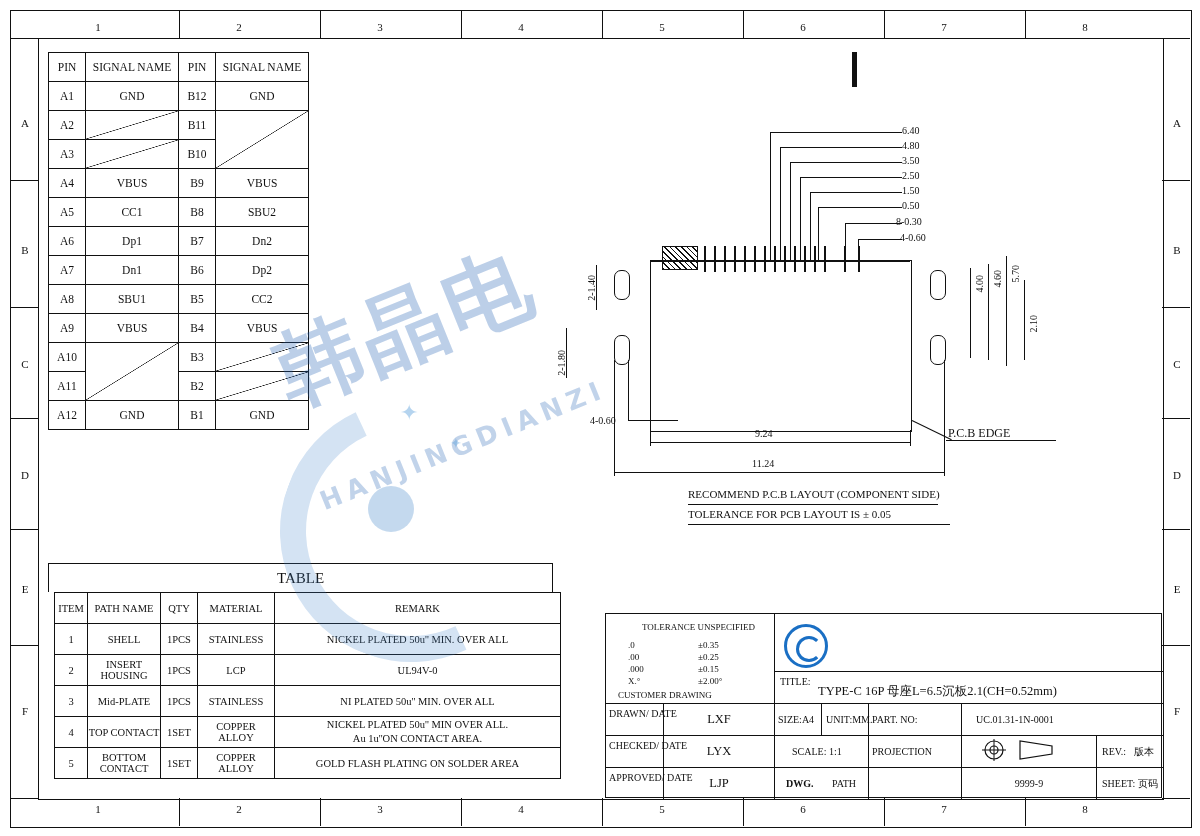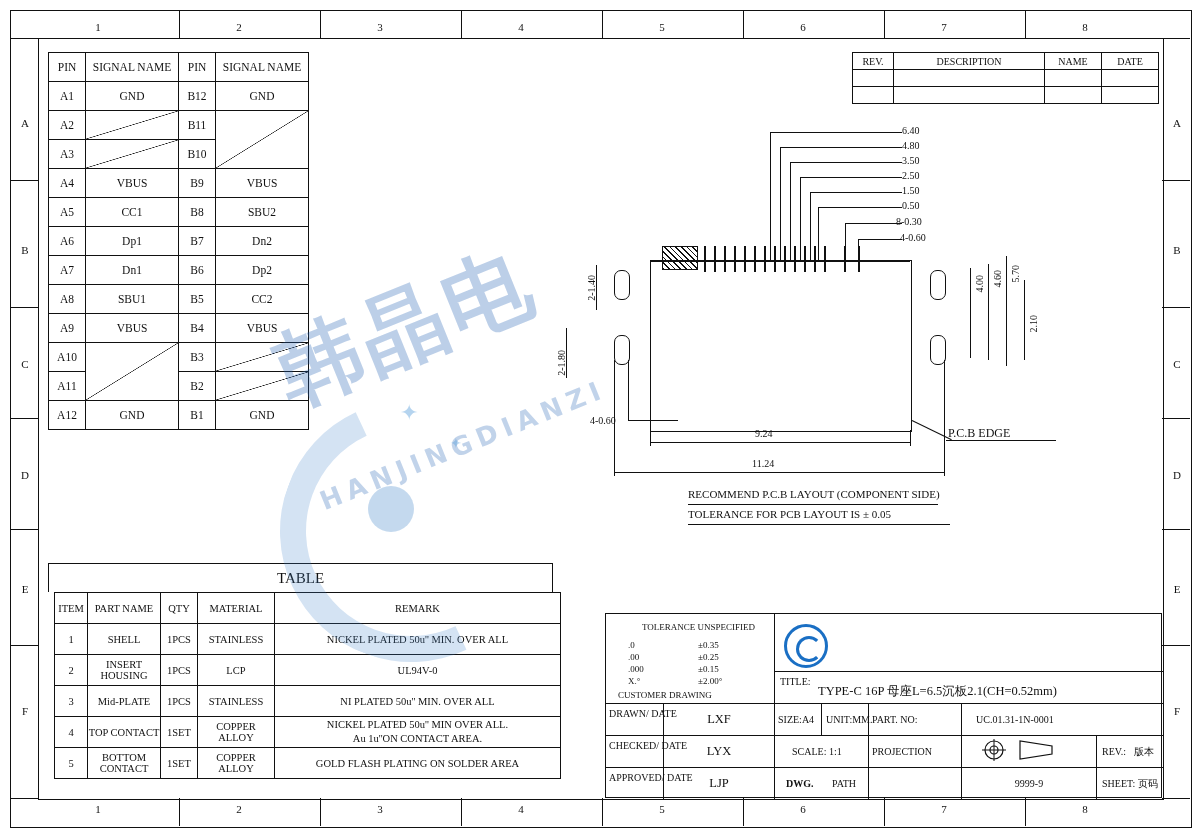--- a/index.html
+++ b/index.html
@@ -240,21 +240,21 @@
     </tr>
   </tbody>
     </table>
 
   <div id="mat-wrap">
     <div id="mat-title">TABLE</div>
     <table class="grid" id="mat-table" style="position:relative;margin-left:6px;">
       <tbody>
           <tr>
         <td class="m-item">ITEM</td>
-        <td class="m-name">PART NAME</td>
+        <td class="m-name">PATH NAME</td>
         <td class="m-qty">QTY</td>
         <td class="m-mat">MATERIAL</td>
         <td class="m-rem" style="text-align:center">REMARK</td>
       </tr>
       <tr>
         <td>1</td>
         <td>SHELL</td>
         <td>1PCS</td>
         <td>STAINLESS</td>
         <td class="m-rem">NICKEL PLATED 50u'' MIN. OVER ALL</td>
@@ -289,26 +289,20 @@
         <td>1SET</td>
         <td>COPPER ALLOY</td>
         <td class="m-rem">GOLD FLASH PLATING ON SOLDER AREA</td>
       </tr>
     </tbody>
       </table>
   </div>
 
   <table class="grid" id="rev-table">
     <tbody>
-        <tr>
-      <td class="r-rev">REV.</td>
-      <td class="r-desc">DESCRIPTION</td>
-      <td class="r-name">NAME</td>
-      <td class="r-date">DATE</td>
-    </tr>
     <tr>
       <td></td>
       <td></td>
       <td></td>
       <td></td>
     </tr>
     <tr>
       <td></td>
       <td></td>
       <td></td>

